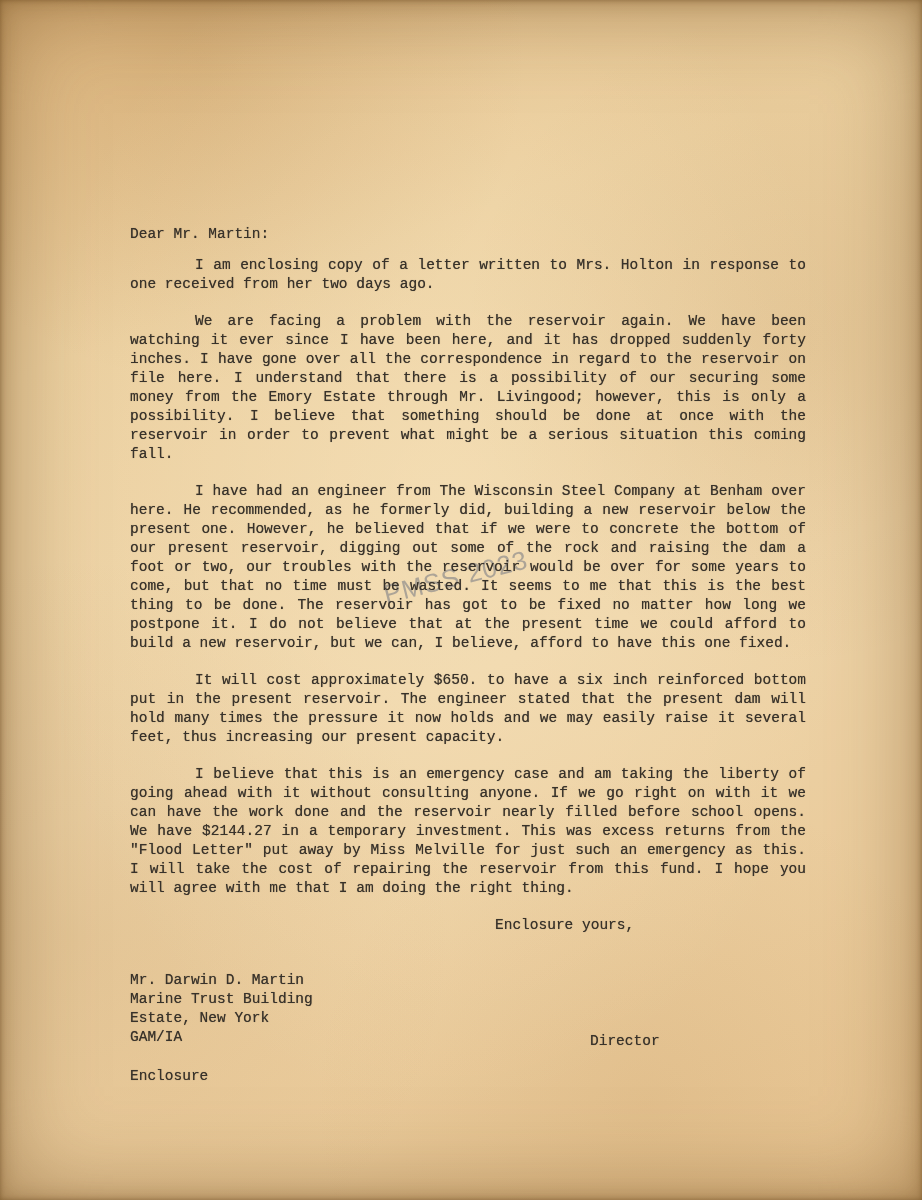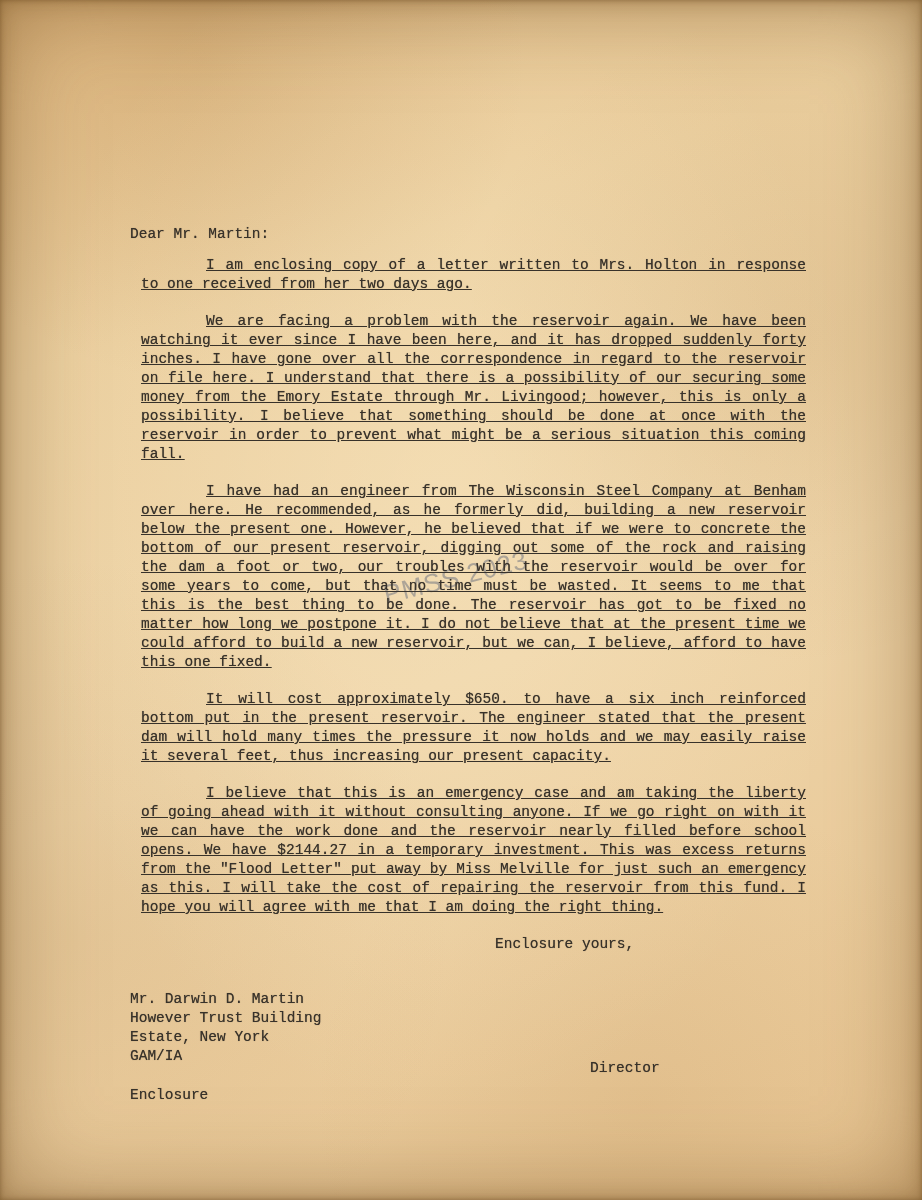--- a/index.html
+++ b/index.html
@@ -43,42 +43,41 @@
   .date-line {
     margin-left: 420px;
     margin-bottom: 40px;
     white-space: nowrap;
   }
   .salutation {
     margin-bottom: 12px;
     font-family: Liberation Mono, monospace;
   }
   .body-paragraph {
-    margin: 0 0 18px 11px;
+    margin: 0 0 18px 0;
     text-indent: 65px;
     text-align: justify;
-    text-decoration: underline;
   }
   .closing {
     margin-top: 12px;
     margin-bottom: 36px;
     margin-left: 365px;
     white-space: nowrap;
   }
   .address-block div {
     white-space: nowrap;
   }
   .ref-row {
     position: relative;
     height: 19px;
   }
   .ref-row .director {
     position: absolute;
     left: 460px;
-    top: 12px;
+    top: 4px;
     white-space: nowrap;
   }
   .enclosure {
     margin-top: 20px;
     white-space: nowrap;
   }
   .watermark {
     position: absolute;
     left: 382px;
     top: 568px;
@@ -111,21 +110,21 @@
     <p class="body-paragraph">I have had an engineer from The Wisconsin Steel Company at Benham over here.  He recommended, as he formerly did, building a new reservoir below the present one.  However, he believed that if we were to concrete the bottom of our present reservoir, digging out some of the rock and raising the dam a foot or two, our troubles with the reservoir would be over for some years to come, but that no time must be wasted.  It seems to me that this is the best thing to be done.  The reservoir has got to be fixed no matter how long we postpone it.  I do not believe that at the present time we could afford to build a new reservoir, but we can, I believe, afford to have this one fixed.</p>
 
     <p class="body-paragraph">It will cost approximately $650. to have a six inch reinforced bottom put in the present reservoir.  The engineer stated that the present dam will hold many times the pressure it now holds and we may easily raise it several feet, thus increasing our present capacity.</p>
 
     <p class="body-paragraph">I believe that this is an emergency case and am taking the liberty of going ahead with it without consulting anyone.  If we go right on with it we can have the work done and the reservoir nearly filled before school opens.  We have $2144.27 in a temporary investment.  This was excess returns from the "Flood Letter" put away by Miss Melville for just such an emergency as this.  I will take the cost of repairing the reservoir from this fund.  I hope you will agree with me that I am doing the right thing.</p>
 
     <div class="closing">Enclosure yours,</div>
 
     <div class="address-block">
       <div>Mr. Darwin D. Martin</div>
-      <div>However Trust Building</div>
+      <div>Marine Trust Building</div>
       <div>Estate, New York</div>
     </div>
 
     <div class="ref-row">
       <span>GAM/IA</span>
       <span class="director">Director</span>
     </div>
 
     <div class="enclosure">Enclosure</div>
 

